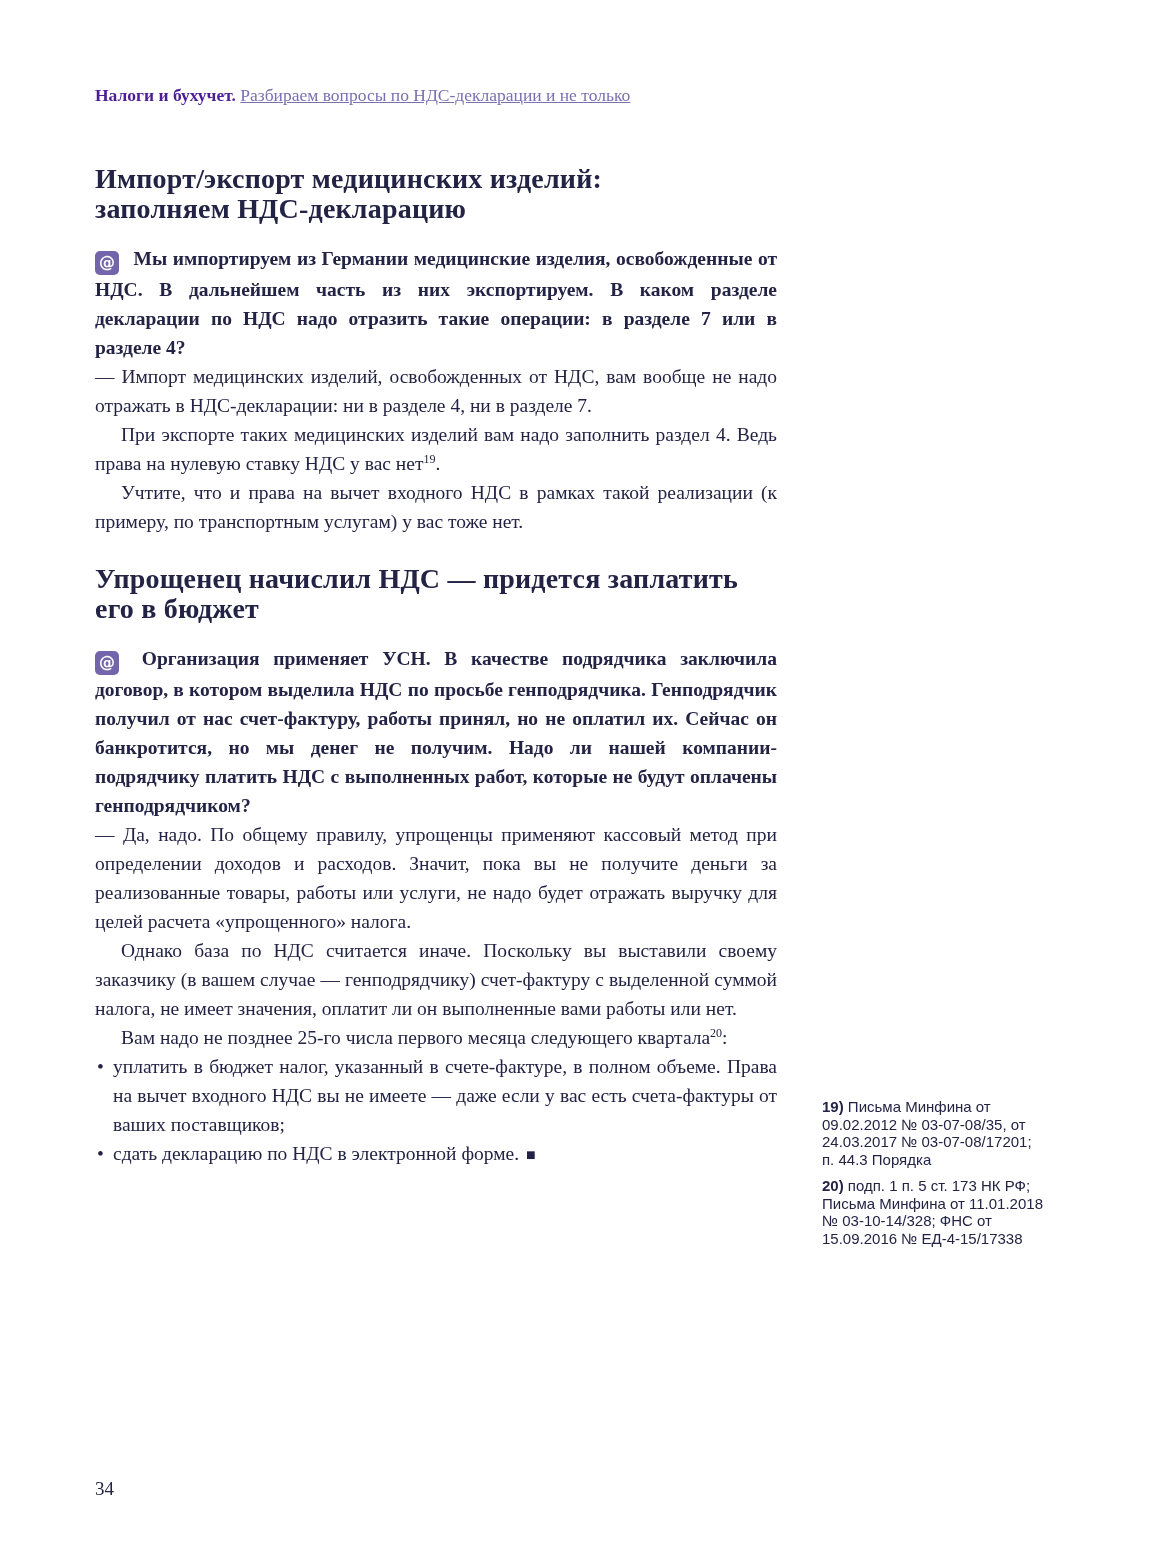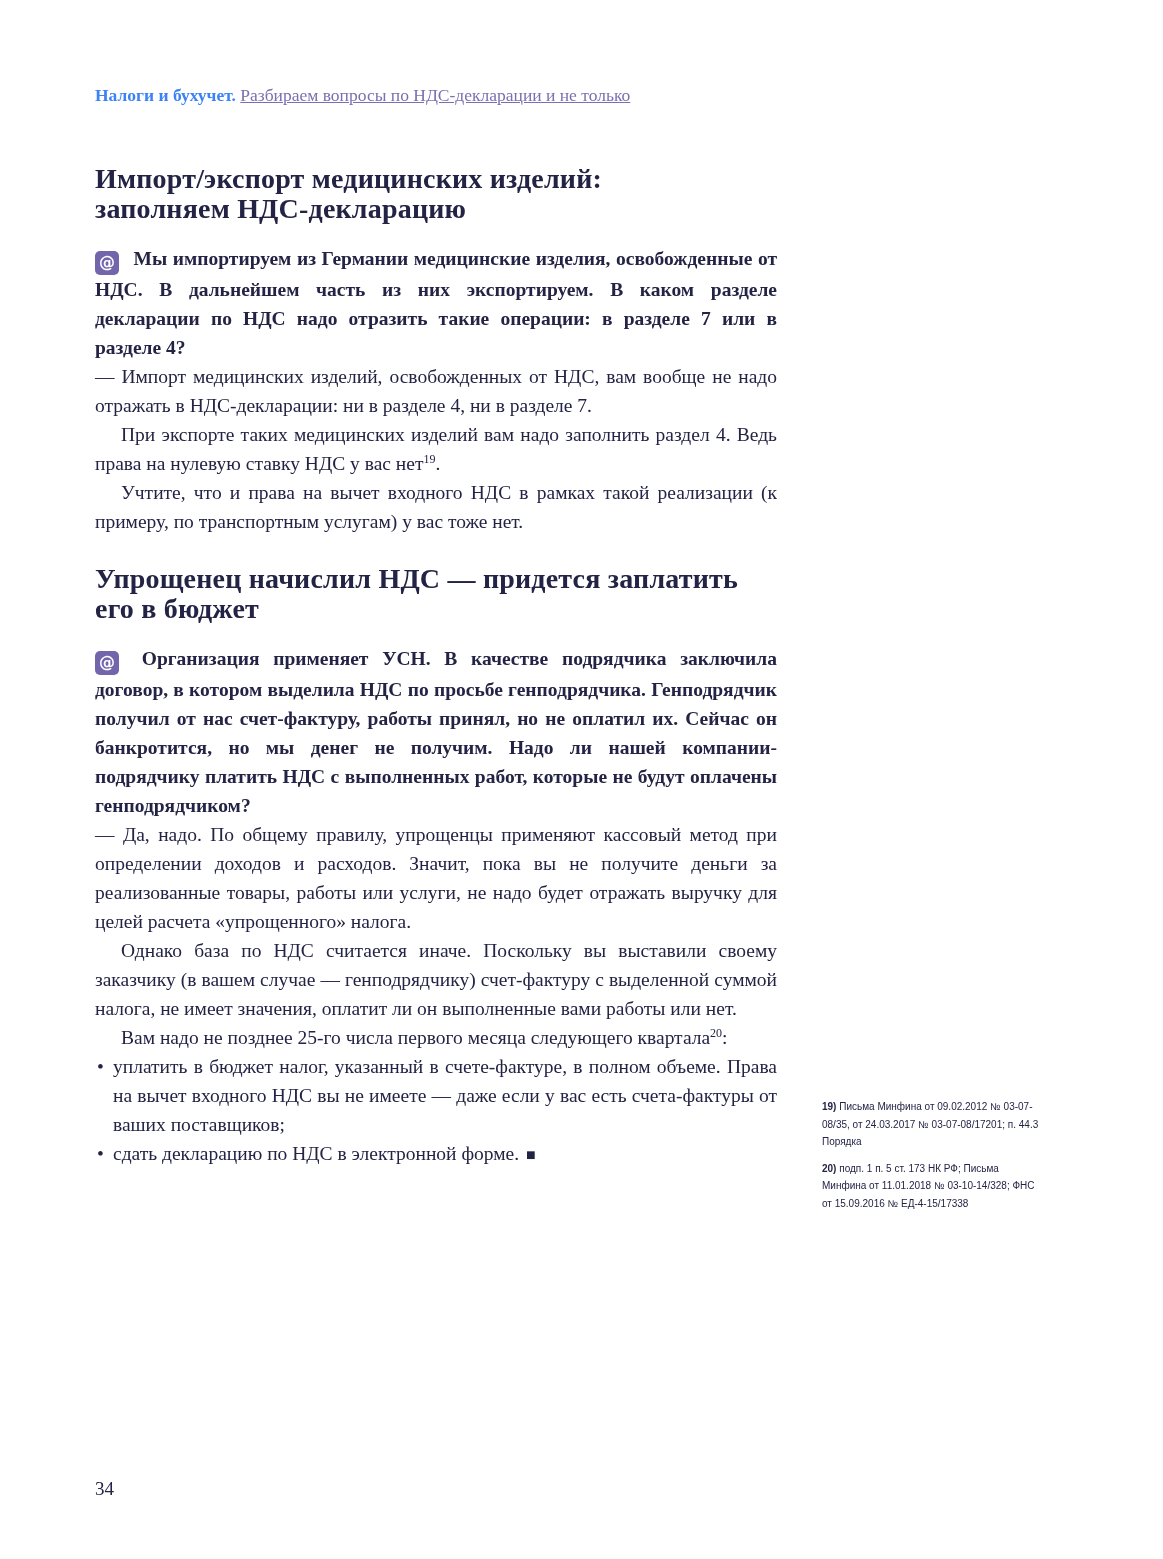--- a/index.html
+++ b/index.html
@@ -6,21 +6,21 @@
   html,body { background:#ffffff; }
   body {
     width:1163px; height:1559px; position:relative; overflow:hidden;
     font-family:"Liberation Serif", serif;
     color:#232345;
     -webkit-hyphens:auto; hyphens:auto;
   }
   .main-col { position:absolute; left:95px; top:84px; width:682px; }
 
   .header { font-size:17.5px; line-height:22px; font-family:"Liberation Serif", serif; }
-  .header .brand { font-weight:bold; color:#3b82f6; }
+  .header .brand { font-weight:bold; color:#4c1d95; }
   .header .subtitle { color:#7b6fb2;text-decoration:underline; }
 
   h1.title {
     margin-top:58px;
     font-size:28px; line-height:30px; font-weight:bold;
     color:#232345; letter-spacing:0.2px;
   }
   h1.title .tline { display:block; }
   h1.title.second { margin-top:28px; }
 
@@ -41,21 +41,21 @@
   sup.fnref { font-size:12px; line-height:0; vertical-align:super; }
 
   .bullets { font-size:19.5px; line-height:29px; }
   .bullets .item { position:relative; padding-left:18px; text-align:justify; }
   .bullets .marker { position:absolute; left:2px; top:0; }
   .endmark { margin-left:7px; font-size:16px; }
 
   aside.sidebar {
     position:absolute; left:822px; top:1098px; width:224px;
     font-family:"Liberation Sans", sans-serif;
-    font-size:10px; line-height:17.5px; color:#232345;
+    font-size:15px; line-height:17.5px; color:#232345;
     text-align:left;
   }
   .footnote { margin-bottom:9px; }
   .footnote .num { font-weight:bold; }
 
   .page-num {
     position:absolute; left:95px; top:1478px;
     font-size:19px; color:#232345;
   }
 </style>

